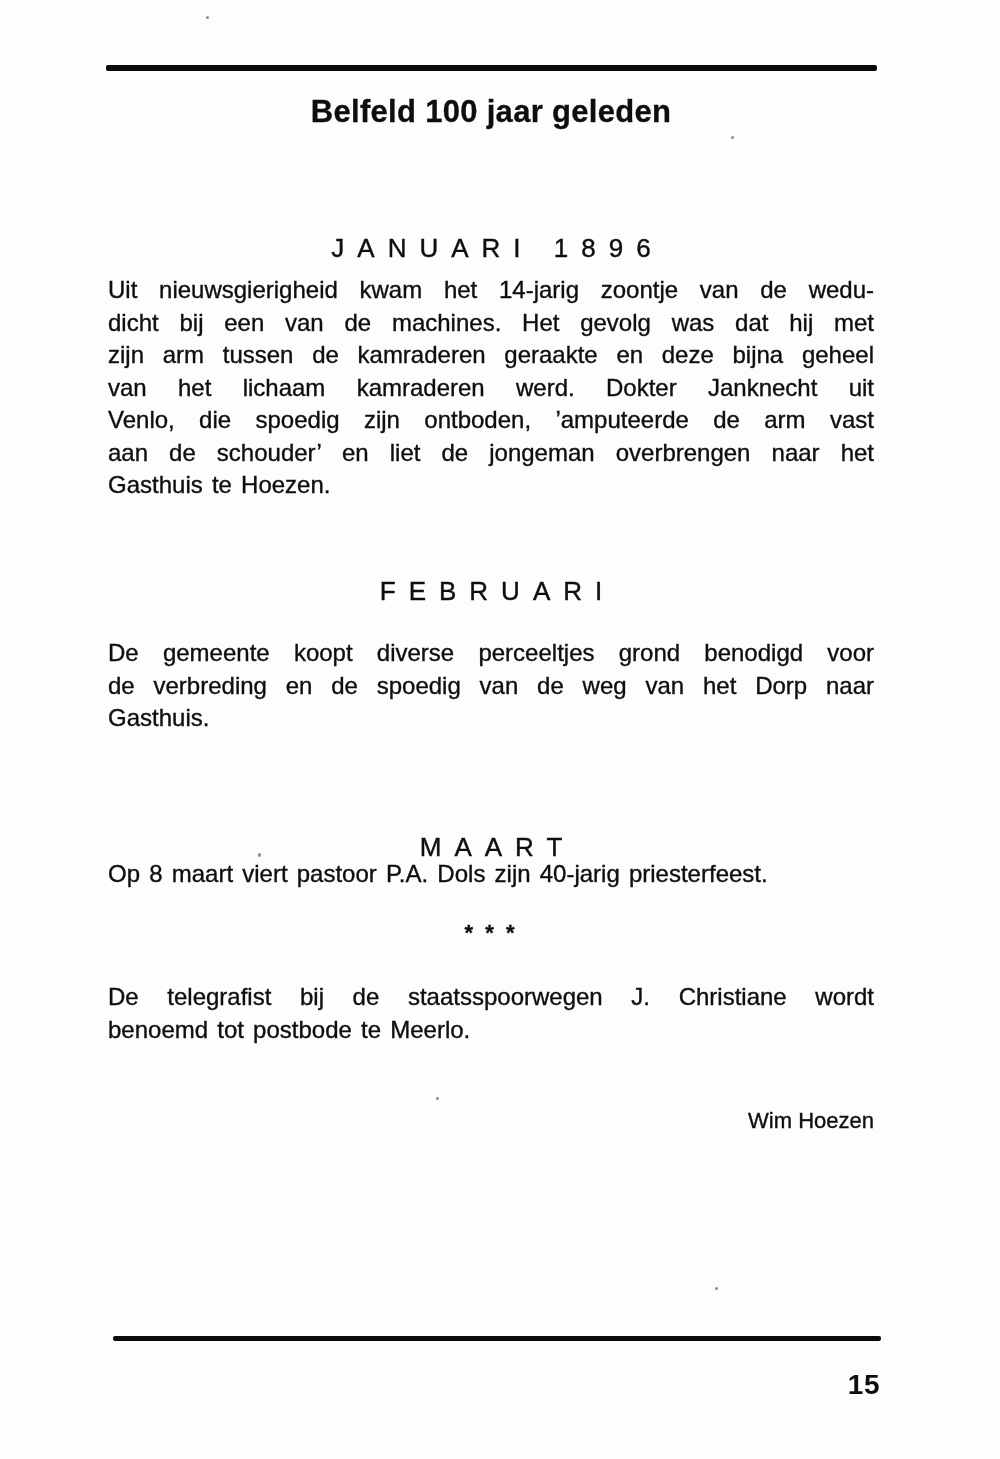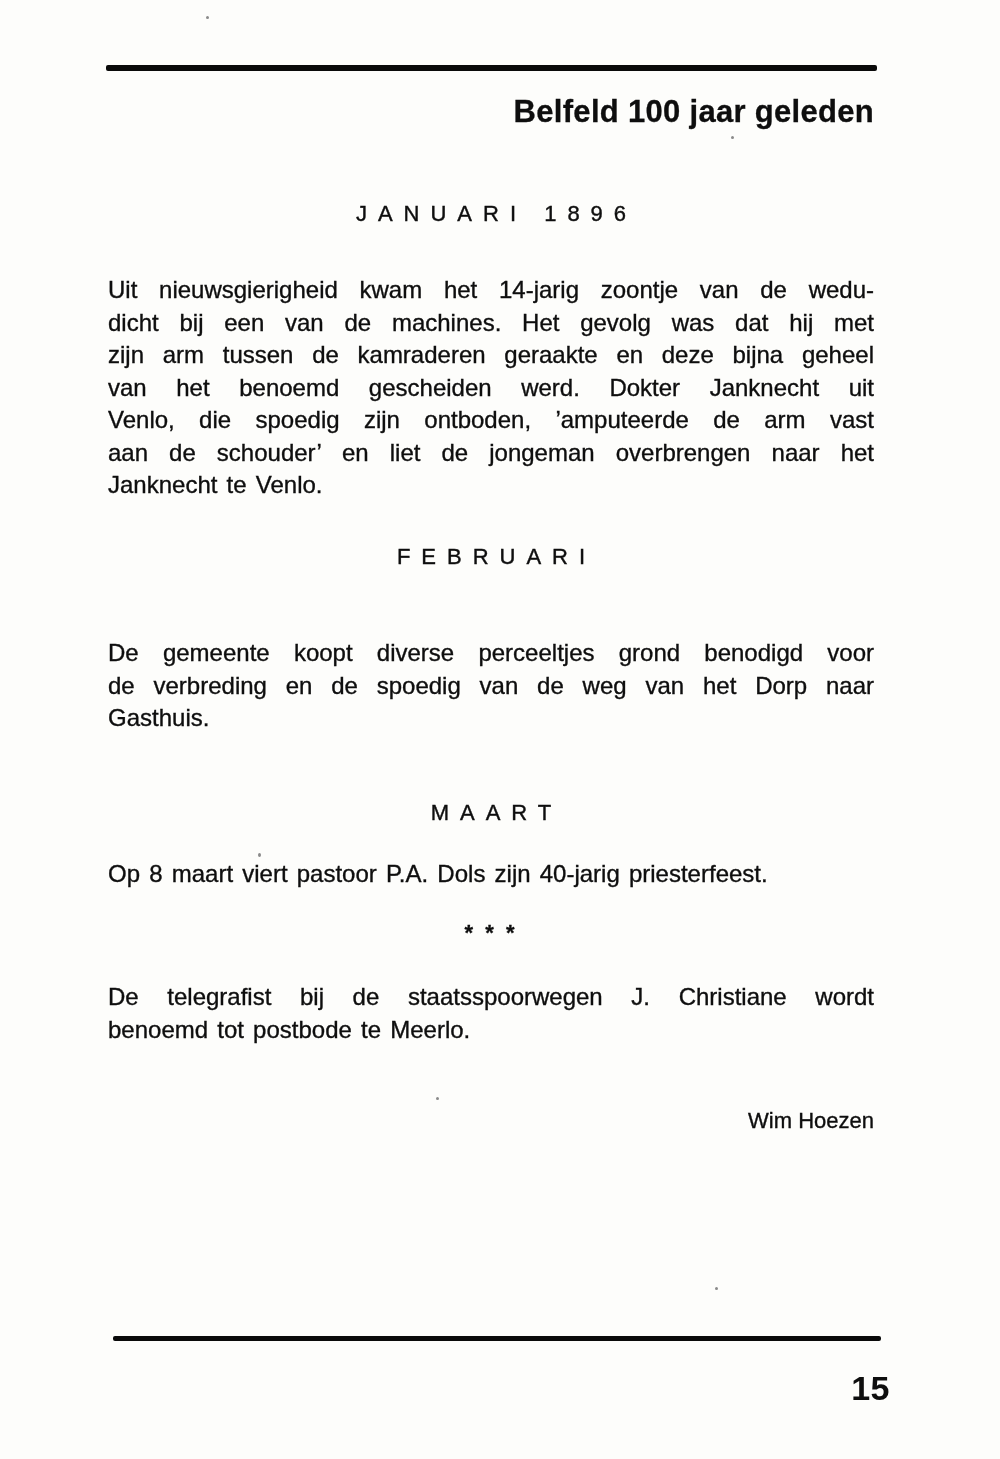--- a/index.html
+++ b/index.html
@@ -20,35 +20,36 @@
     position: absolute;
     background: #0a0a0a;
     border-radius: 2px;
   }
   .rule-top    { top: 65px;   left: 106px; width: 771px; height: 6px; }
   .rule-bottom { top: 1336px; left: 113px; width: 768px; height: 5px; }
 
   .title {
     position: absolute;
     top: 94px; left: 108px; width: 766px;
-    text-align: right;
+    text-align: center;
     font-size: 31px;
     font-weight: bold;
     letter-spacing: 0.3px;
     -webkit-text-stroke: 0.3px;
   }
   .heading {
     position: absolute;
     left: 108px; width: 766px;
     text-align: center;
-    font-size: 22px;
+    font-size: 26px;
     font-weight: 400;
     letter-spacing: 0.5em;
     padding-left: 0.5em;
     box-sizing: border-box;
+    margin-top: 32px;
     -webkit-text-stroke: 0.4px;
   }
   .h-januari  { top: 201px; }
   .h-februari { top: 544px; }
   .h-maart    { top: 800px; }
 
   .para {
     position: absolute;
     left: 108px; width: 766px;
     font-size: 24px;
@@ -75,22 +76,22 @@
   }
   .signature {
     position: absolute;
     top: 1108px; left: 108px; width: 766px;
     text-align: right;
     font-size: 22px;
     -webkit-text-stroke: 0.35px;
   }
   .page-number {
     position: absolute;
-    top: 1369px; right: 110px;
-    font-size: 34px;
+    top: 1369px; right: 120px;
+    font-size: 28px;
     font-weight: bold;
     letter-spacing: 0.5px;
   }
   .speck {
     position: absolute;
     background: #8a8a8a;
     border-radius: 50%;
   }
   .sp1 { top: 16px;   left: 206px; width: 3px; height: 3px; }
   .sp2 { top: 136px;  left: 731px; width: 3px; height: 3px; }
@@ -105,24 +106,24 @@
 
   <div class="rule rule-top"></div>
 
   <div class="title">Belfeld 100 jaar geleden</div>
 
   <div class="heading h-januari">JANUARI 1896</div>
   <div class="para p1">
       <div class="jline">Uit nieuwsgierigheid kwam het 14-jarig zoontje van de wedu-</div>
       <div class="jline">dicht bij een van de machines. Het gevolg was dat hij met</div>
       <div class="jline">zijn arm tussen de kamraderen geraakte en deze bijna geheel</div>
-      <div class="jline">van het benoemd gescheiden werd. Dokter Janknecht uit</div>
+      <div class="jline">van het lichaam kamraderen werd. Dokter Janknecht uit</div>
       <div class="jline">Venlo, die spoedig zijn ontboden, ’amputeerde de arm vast</div>
       <div class="jline">aan de schouder’ en liet de jongeman overbrengen naar het</div>
-      <div class="lline">Janknecht te Venlo.</div>
+      <div class="lline">Gasthuis te Hoezen.</div>
     </div>
 
   <div class="heading h-februari">FEBRUARI</div>
   <div class="para p2">
       <div class="jline">De gemeente koopt diverse perceeltjes grond benodigd voor</div>
       <div class="jline">de verbreding en de spoedig van de weg van het Dorp naar</div>
       <div class="lline">Gasthuis.</div>
     </div>
 
   <div class="heading h-maart">MAART</div>

